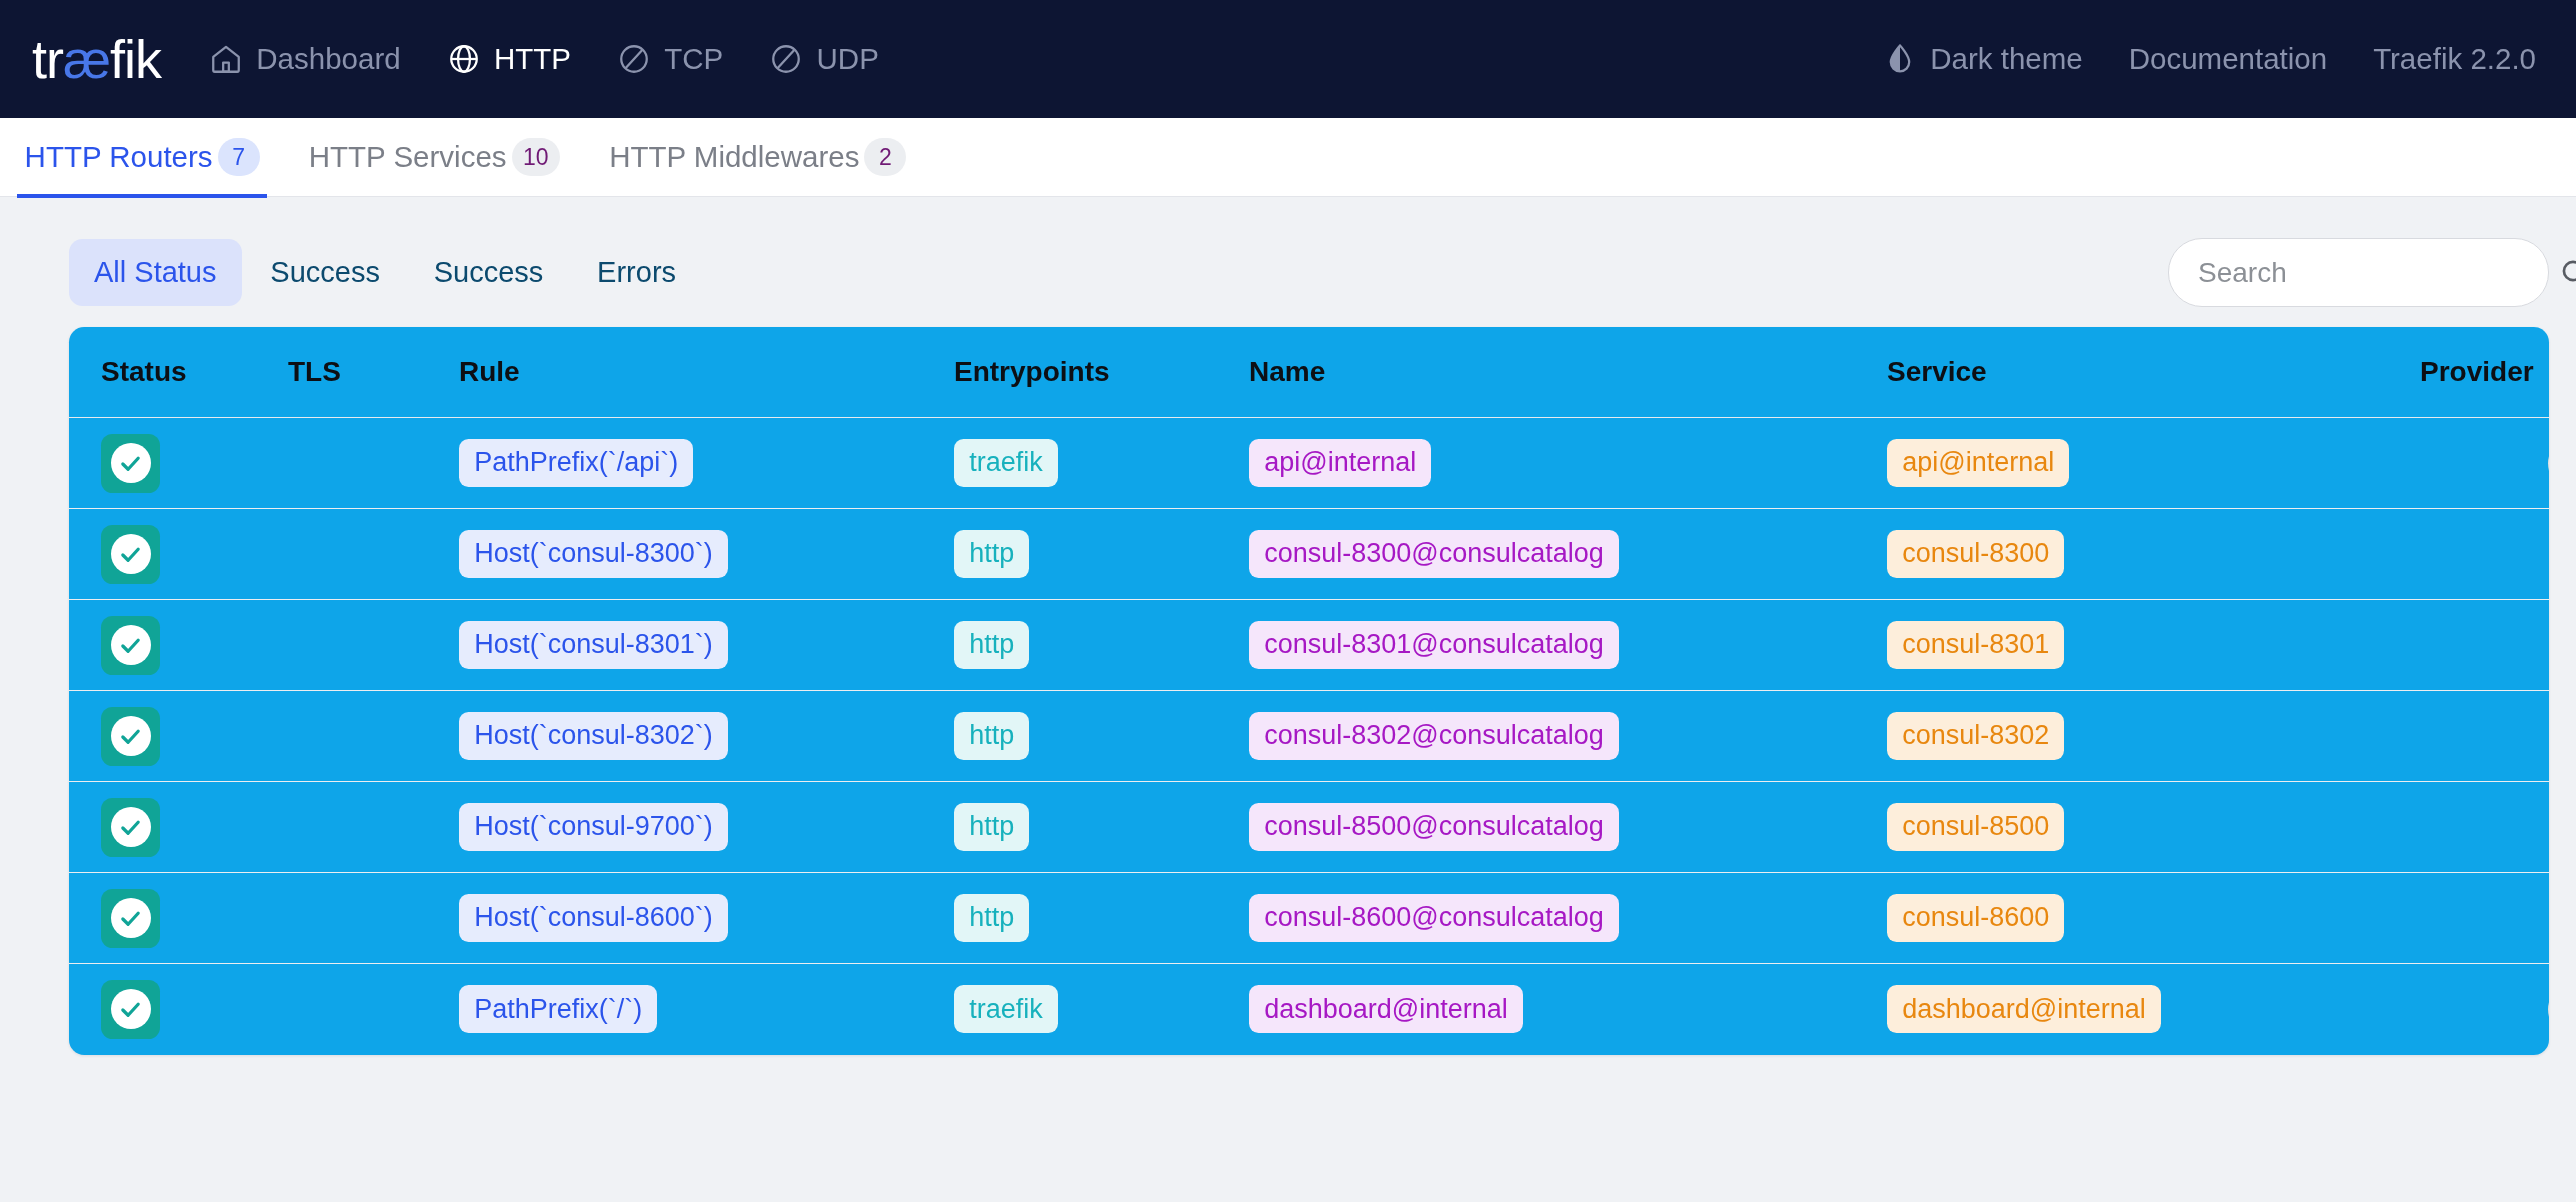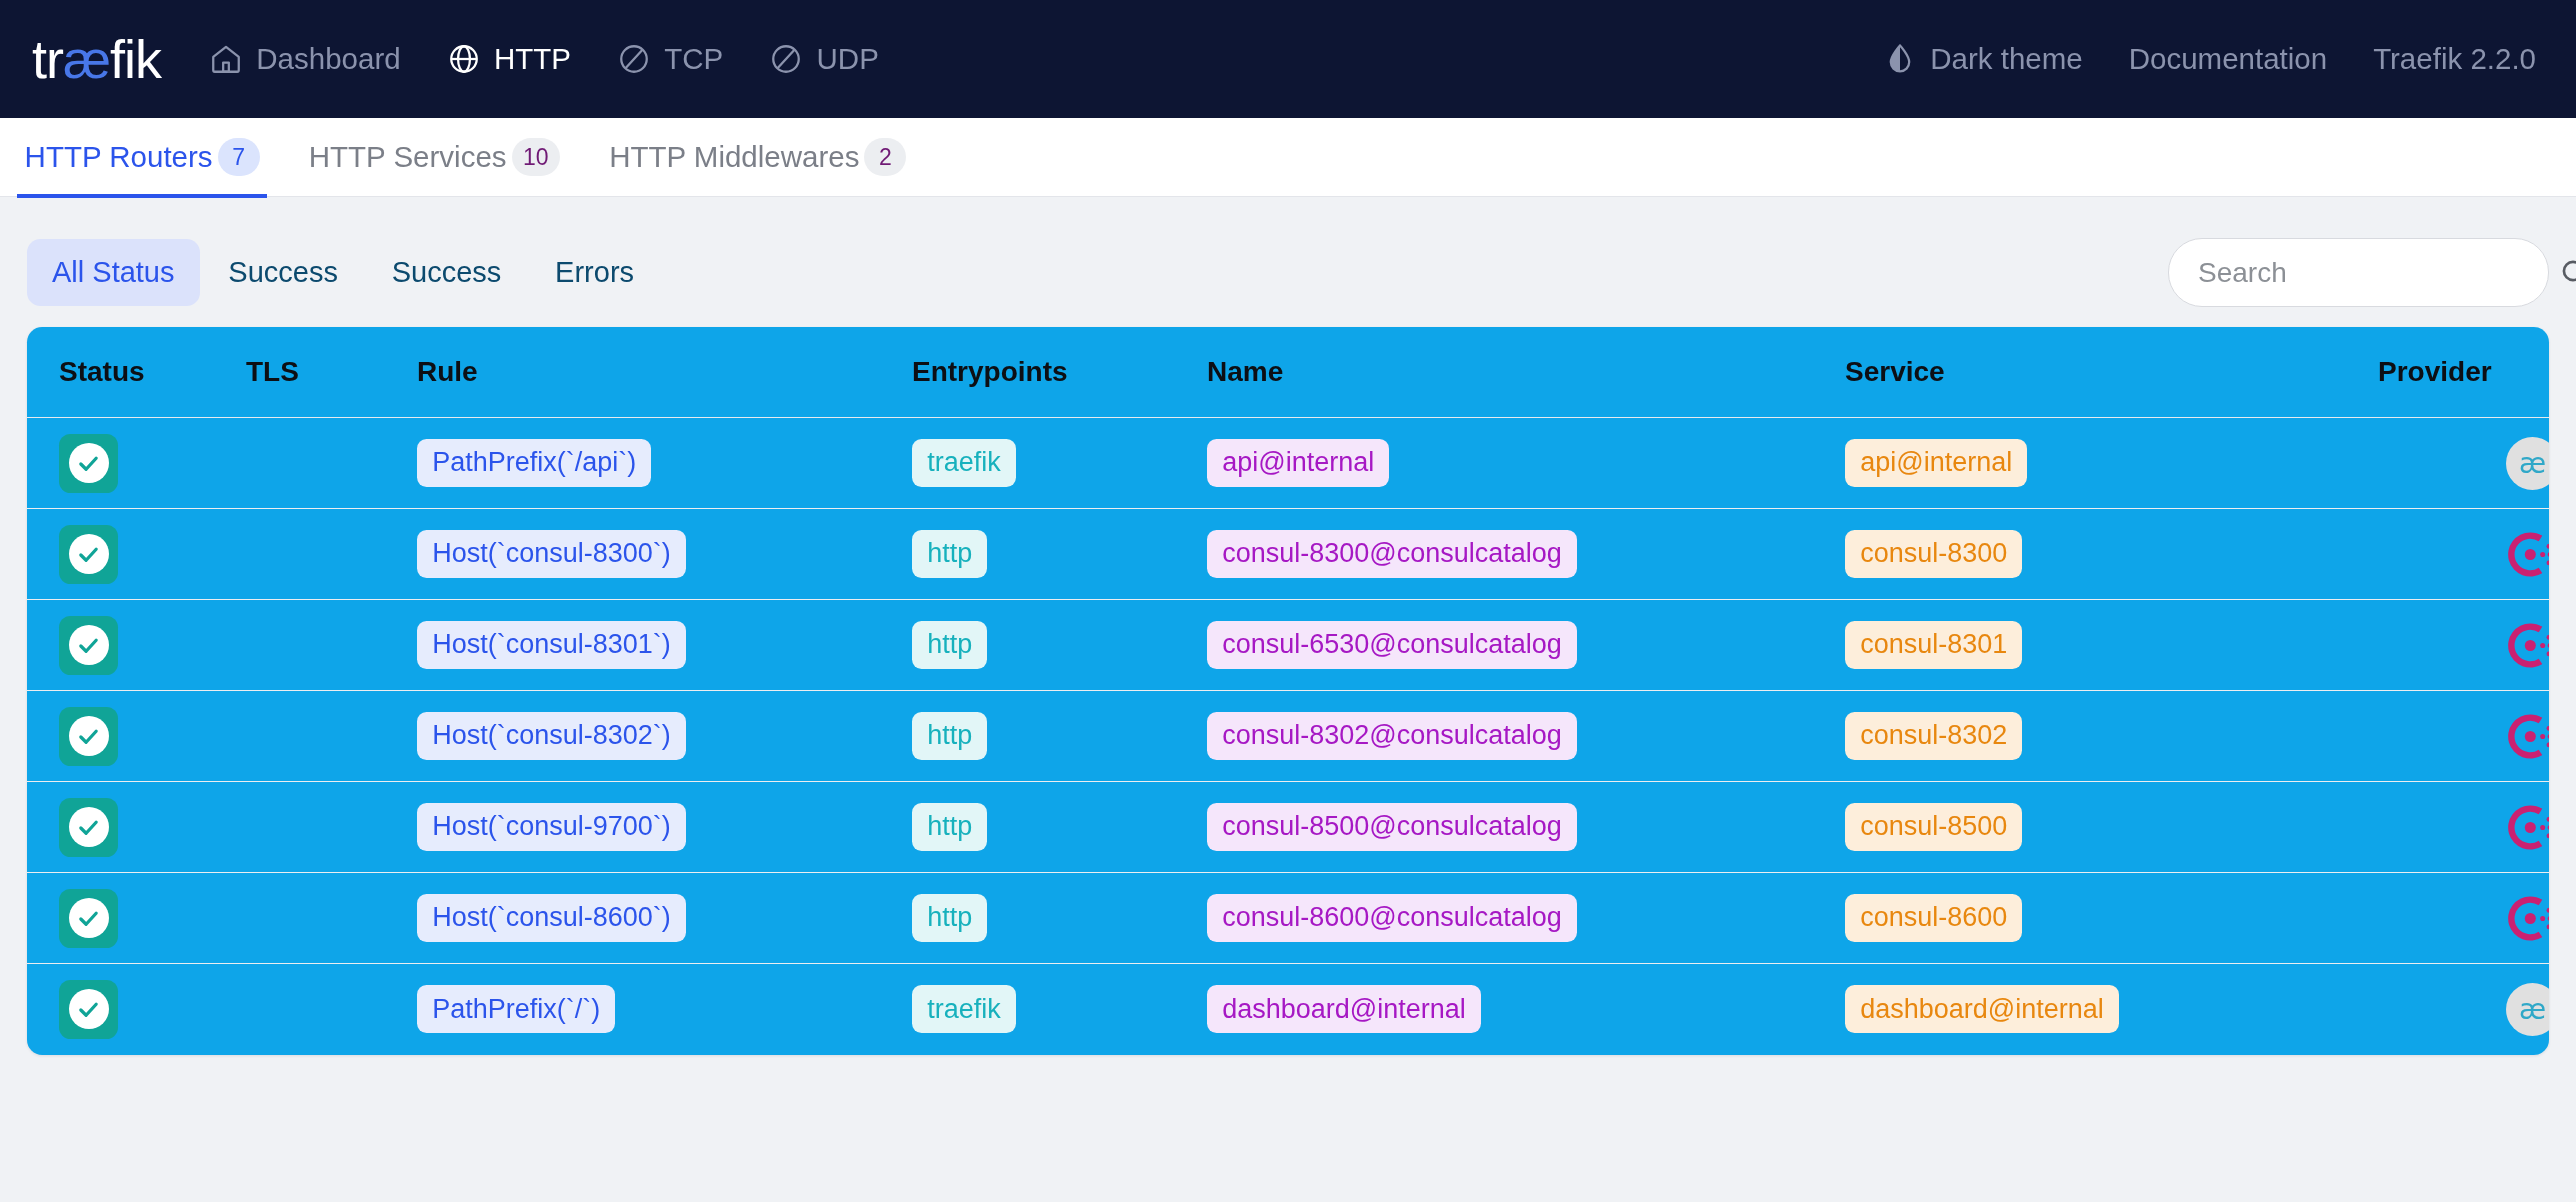--- a/index.html
+++ b/index.html
@@ -79,21 +79,21 @@
     color: #701a75;
     font-weight: 400;
   }
   .tab.active .tab-count { background: #dbe4fd; color: #2b54eb; }
   .tab.active::after {
     content: ""; position: absolute; left: 0; right: 0; bottom: -1.9px;
     height: 3.8px; background: #2b54eb;
   }
 
   
-  .content { padding: 0 27px; }
+  .content { padding: 0 27px; margin-left: 42px; }
 
   .toolbar {
     display: flex; align-items: center;
     height: 130px;
     padding-top: 21px;
   }
   .status-filters { display: flex; align-items: center; gap: 3.8px; }
   .filter-btn {
     font-size: 29px;
     color: #0c4a6e;
@@ -388,21 +388,21 @@
         <div class="status-circle">
           <svg viewBox="0 0 24 24" fill="none" stroke="#10a497" stroke-width="3.4" stroke-linecap="round" stroke-linejoin="round">
             <polyline points="4,12.5 9.5,18 20,6.5"></polyline>
           </svg>
         </div>
       </div>
     </td>
     <td class="c-tls"><span class="tls-val"></span></td>
     <td class="c-rule"><span class="badge badge-rule">Host(`consul-8301`)</span></td>
     <td class="c-entry"><span class="badge badge-entry">http</span></td>
-    <td class="c-name"><span class="badge badge-name">consul-6530@consulcatalog</span></td>
+    <td class="c-name"><span class="badge badge-name">consul-8301@consulcatalog</span></td>
     <td class="c-service"><span class="badge badge-service">consul-8301</span></td>
     <td class="c-prov">
       <span class="prov-wrap">
                 <svg class="prov-icon" viewBox="0 0 48 48">
                   <path d="M22 4a20 20 0 1 0 10.8 36.8l-3.2-4.9A14.2 14.2 0 1 1 29.6 12l3.2-4.9A19.9 19.9 0 0 0 22 4z" fill="#ca2171"></path>
                   <circle cx="22" cy="24" r="5" fill="#ca2171"></circle>
                   <circle cx="33.2" cy="24" r="2.3" fill="#ca2171"></circle>
                   <circle cx="40" cy="24" r="2.3" fill="#ca2171"></circle>
                   <circle cx="39" cy="16.6" r="2.3" fill="#ca2171"></circle>
                   <circle cx="39" cy="31.4" r="2.3" fill="#ca2171"></circle>

